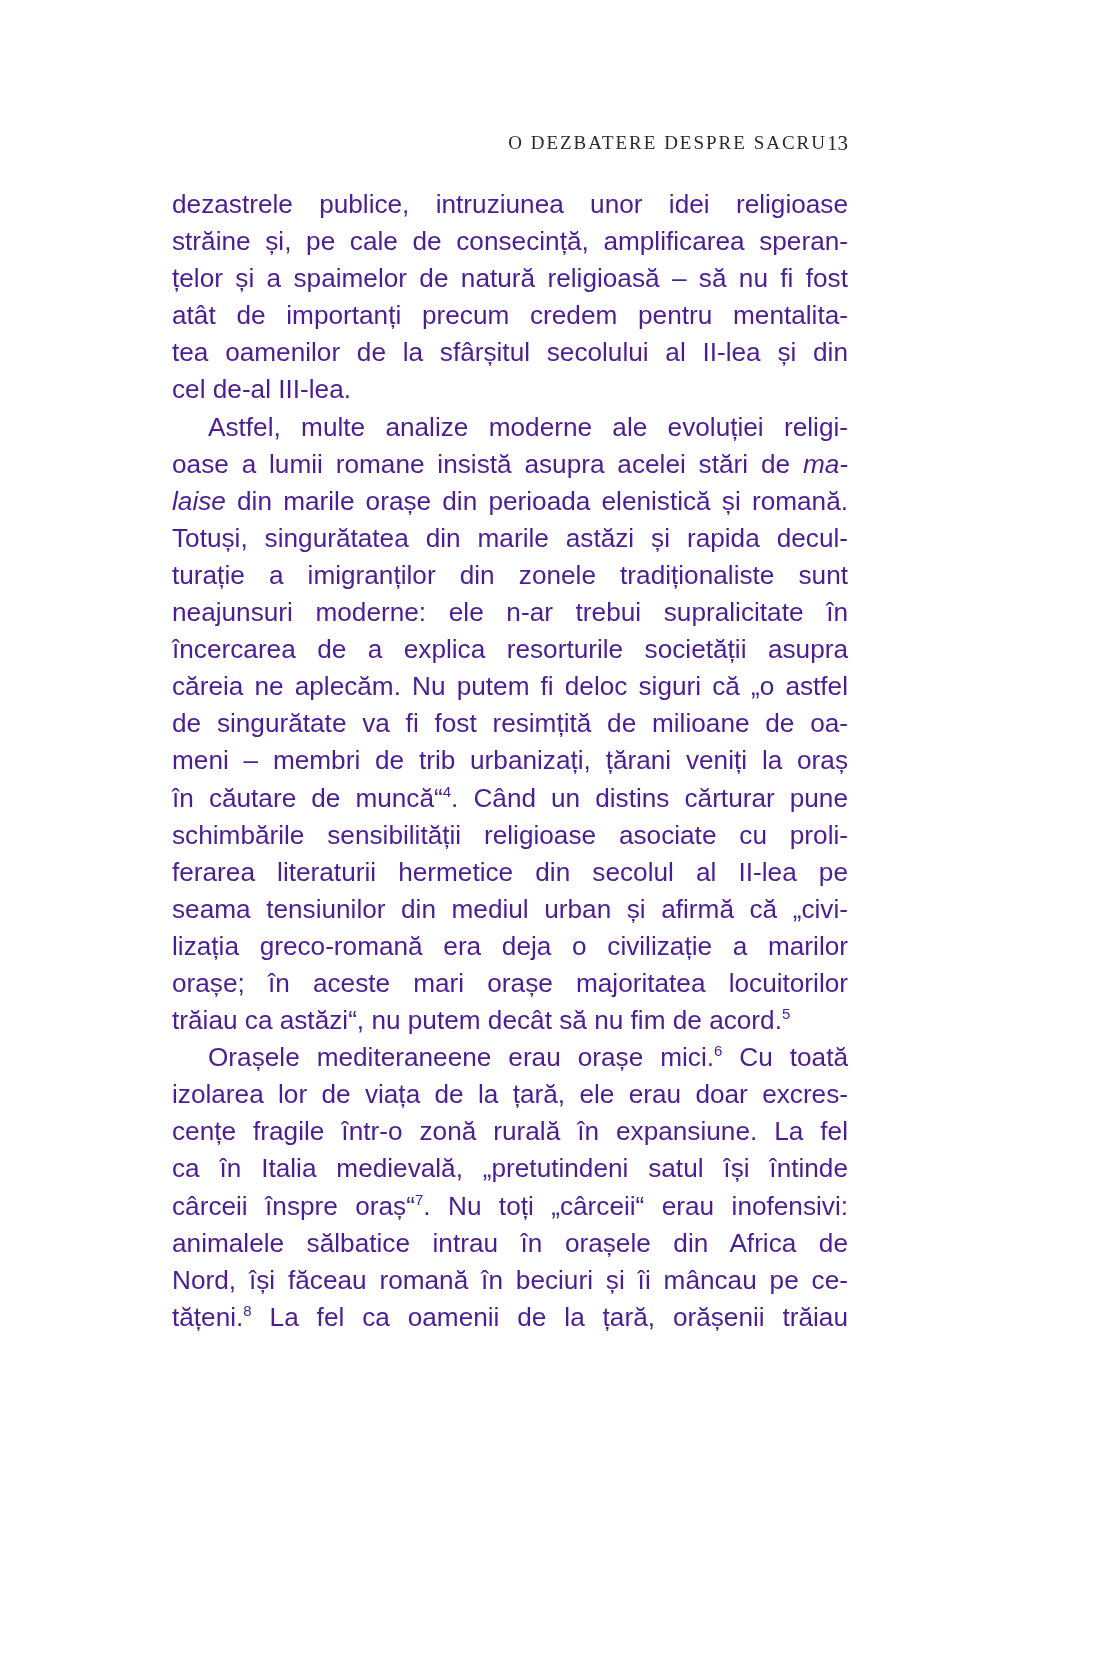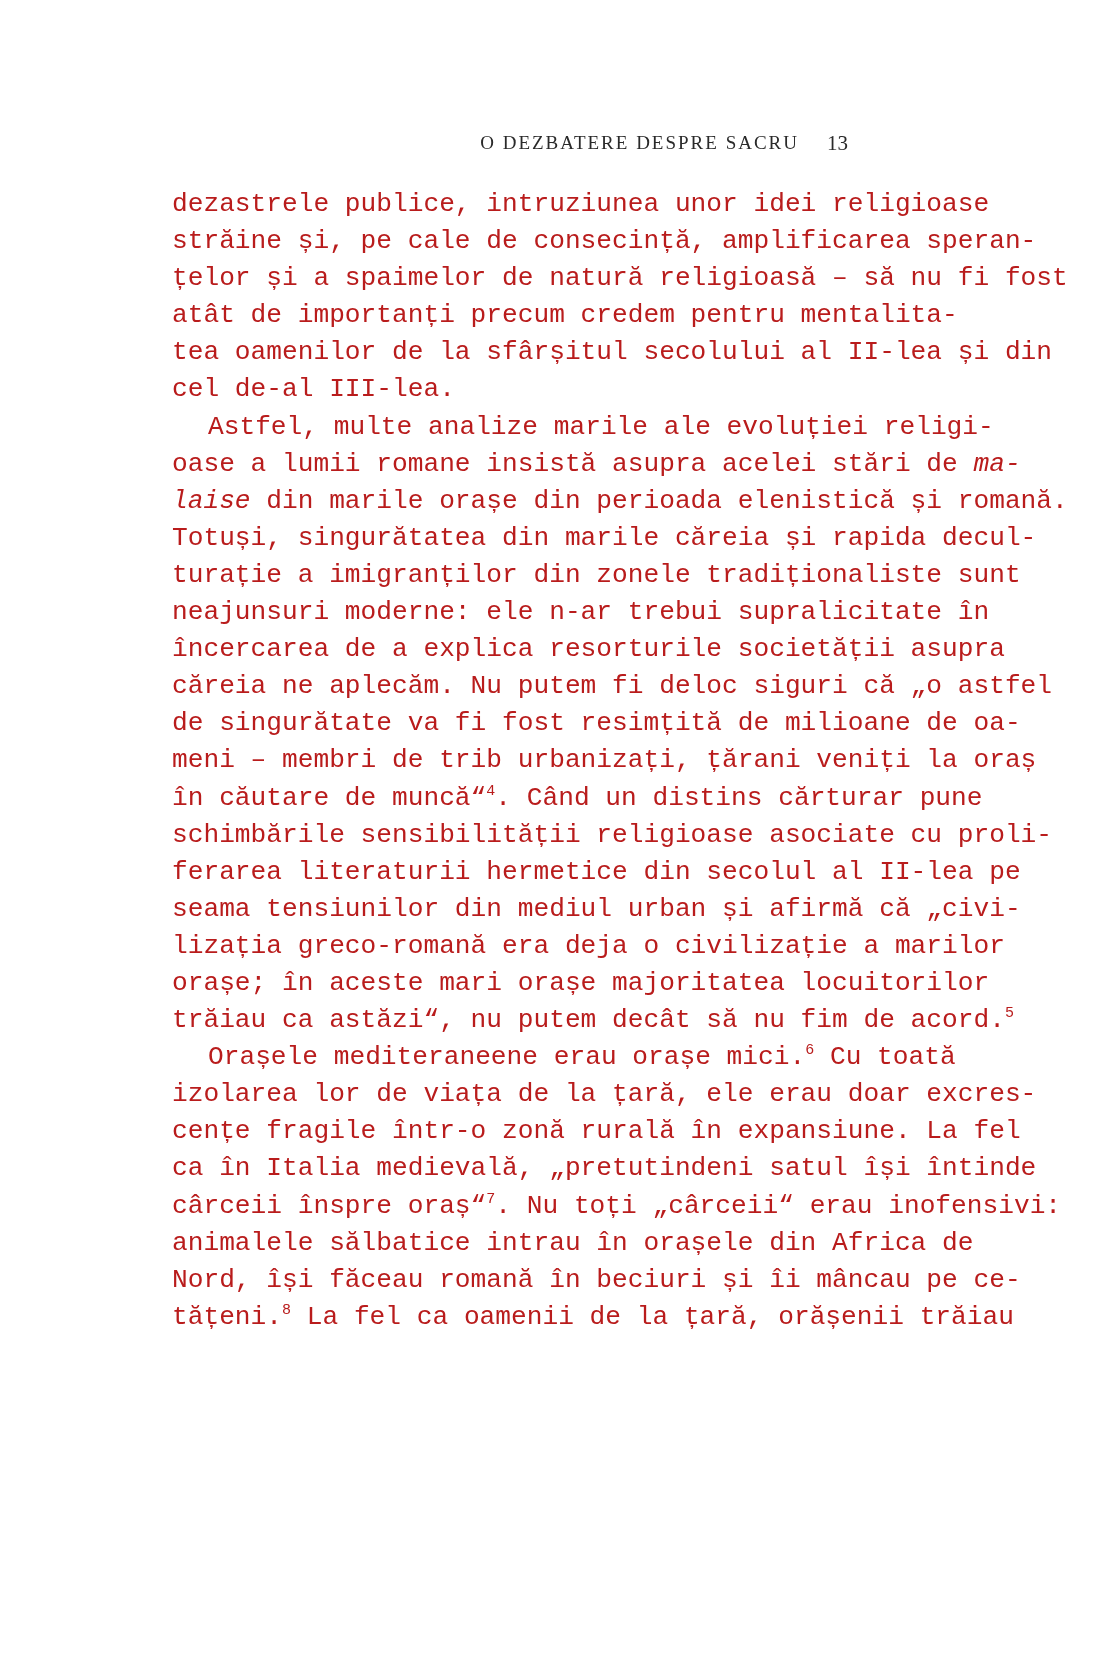--- a/index.html
+++ b/index.html
@@ -32,33 +32,32 @@
       align-items: center;
       font-family: "Liberation Serif", "DejaVu Serif", serif;
       font-size: 19px;
       letter-spacing: 2px;
       color: #2a2a2a;
     }
     .running-title {
       text-transform: uppercase;
     }
     .folio {
-      margin-left: 28px;
       font-size: 21px;
       letter-spacing: 0;
     }
     .body-text {
       position: absolute;
       top: 186px;
       left: 172px;
       width: 676px;
-      font-family: Liberation Mono, monospace;
+      font-family: Liberation Sans, sans-serif;
       font-size: 26.2px;
       line-height: 37.1px;
-      color: #b91c1c;
+      color: #4c1d95;
     }
     .line {
       display: block;
       white-space: nowrap;
       text-align: justify;
       text-align-last: justify;
       height: 37.1px;
     }
     .line.last {
       text-align-last: left;
@@ -84,24 +83,24 @@
   </div>
 
   <div class="body-text">
     <span class="line">dezastrele publice, intruziunea unor idei religioase</span>
     <span class="line">străine și, pe cale de consecință, amplificarea speran-</span>
     <span class="line">țelor și a spaimelor de natură religioasă – să nu fi fost</span>
     <span class="line">atât de importanți precum credem pentru mentalita-</span>
     <span class="line">tea oamenilor de la sfârșitul secolului al II-lea și din</span>
     <span class="line last">cel de-al III-lea.</span>
 
-    <span class="line indent">Astfel, multe analize marile ale evoluției religi-</span>
+    <span class="line indent">Astfel, multe analize moderne ale evoluției religi-</span>
     <span class="line"><span>oase a lumii romane insistă asupra acelei stări de </span><em>ma-</em></span>
     <span class="line"><em>laise</em><span> din marile orașe din perioada elenistică și romană.</span></span>
-    <span class="line">Totuși, singurătatea din marile căreia și rapida decul-</span>
+    <span class="line">Totuși, singurătatea din marile astăzi și rapida decul-</span>
     <span class="line">turație a imigranților din zonele tradiționaliste sunt</span>
     <span class="line">neajunsuri moderne: ele n-ar trebui supralicitate în</span>
     <span class="line">încercarea de a explica resorturile societății asupra</span>
     <span class="line">căreia ne aplecăm. Nu putem fi deloc siguri că „o astfel</span>
     <span class="line">de singurătate va fi fost resimțită de milioane de oa-</span>
     <span class="line">meni – membri de trib urbanizați, țărani veniți la oraș</span>
     <span class="line"><span>în căutare de muncă“</span><sup class="fn">4</sup><span>. Când un distins cărturar pune</span></span>
     <span class="line">schimbările sensibilității religioase asociate cu proli-</span>
     <span class="line">ferarea literaturii hermetice din secolul al II-lea pe</span>
     <span class="line">seama tensiunilor din mediul urban și afirmă că „civi-</span>

